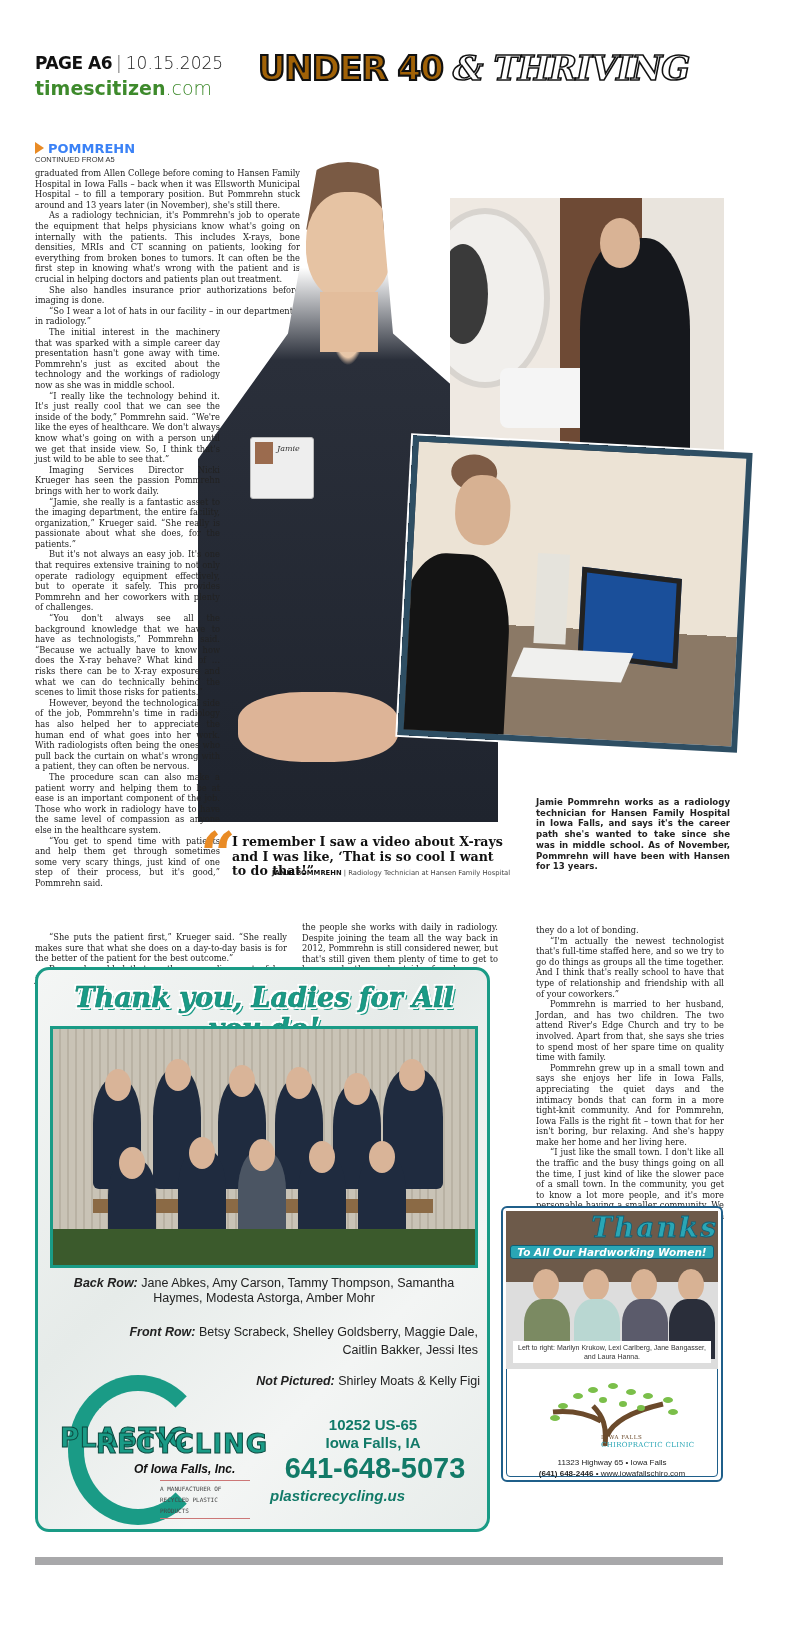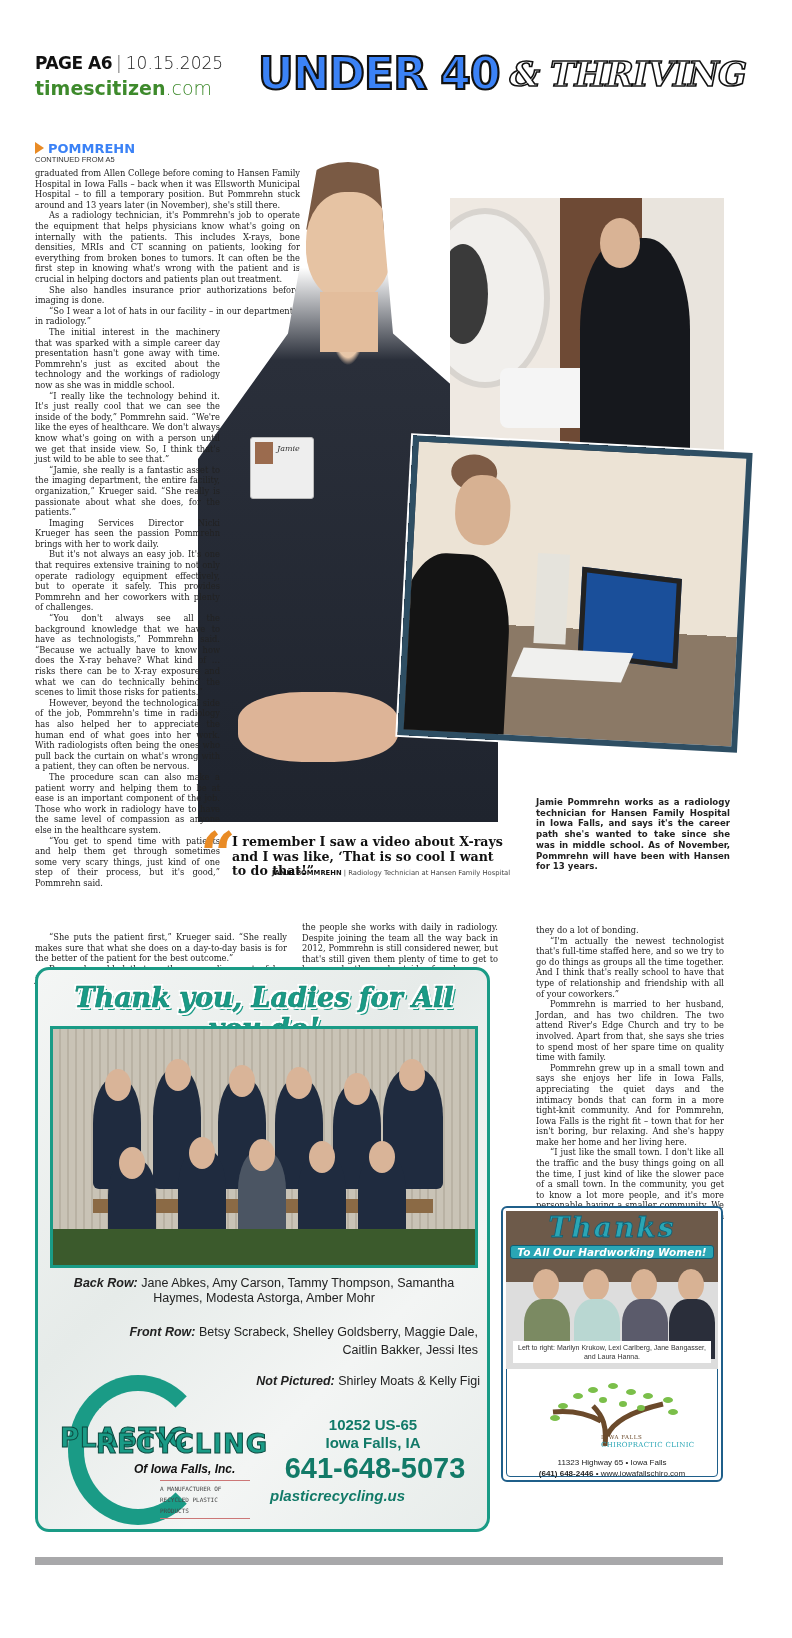--- a/index.html
+++ b/index.html
@@ -10,21 +10,21 @@
 
   
   .hdr-page { left: 35px; top: 53px; font-family: "DejaVu Sans", sans-serif; font-size: 17px; color: #111; white-space: nowrap; }
   .hdr-page b { font-weight: 900; letter-spacing: -0.5px; }
   .hdr-page .sep { color: #555; margin: 0 4px; font-weight: 300; }
   .hdr-page .date { font-weight: 300; color: #222; }
   .hdr-site { left: 35px; top: 77px; font-family: "DejaVu Sans", sans-serif; font-size: 19px; color: #3e8a2c; white-space: nowrap; }
   .hdr-site b { font-weight: 900; }
   .hdr-site span { font-weight: 300; }
   .banner { left: 258px; top: 48px; white-space: nowrap; }
-  .banner .big { font-family: "DejaVu Sans", sans-serif; font-weight: 900; font-size: 44px; color: #3b82f6;
+  .banner .big { font-family: "DejaVu Sans", sans-serif; font-weight: 900; font-size: 34px; color: #a16207;
     -webkit-text-stroke: 2.2px #111; letter-spacing: -1px; vertical-align: middle; }
   .banner .script { font-family: "DejaVu Serif", serif; font-style: italic; font-weight: 700; font-size: 34px; color: #fff;
     -webkit-text-stroke: 1.6px #111; margin-left: 10px; vertical-align: middle; letter-spacing: -1px; }
 
   
   .kicker { left: 35px; top: 141px; font-family: "DejaVu Sans", sans-serif; font-size: 13px; font-weight: 900; color: #3b82f6; }
   .kicker .tri { display: inline-block; width: 0; height: 0; border-left: 9px solid #e98b25; border-top: 6px solid transparent; border-bottom: 6px solid transparent; margin-right: 4px; vertical-align: -1px; }
   .continued { left: 35px; top: 155px; font-family: Liberation Sans, sans-serif; font-size: 7.5px; color: #333; }
 
   
@@ -90,21 +90,21 @@
   .logo-l3 { position: absolute; left: 96px; top: 492px; font-family: "Liberation Sans", sans-serif; font-style: italic; font-weight: 700; font-size: 12px; color: #111; }
   .logo-tag { position: absolute; left: 122px; top: 510px; width: 90px; font-family: "DejaVu Sans Mono", monospace; font-size: 6px; line-height: 11px; color: #444; border-top: 1px solid #c77; border-bottom: 1px solid #c77; padding: 2px 0; }
   .ad1-addr { position: absolute; left: 250px; top: 446px; width: 170px; text-align: center; font-family: "Liberation Sans", sans-serif; font-weight: 700; font-size: 15px; line-height: 18px; color: #127a68; }
   .ad1-phone { position: absolute; left: 232px; top: 482px; width: 210px; text-align: center; font-family: "Liberation Sans", sans-serif; font-weight: 700; font-size: 29px; color: #127a68; }
   .ad1-url { position: absolute; left: 232px; top: 517px; width: 210px; text-align: left; font-family: "Liberation Sans", sans-serif; font-style: italic; font-weight: 700; font-size: 15px; color: #127a68; }
 
   
   .ad2 { left: 501px; top: 1206px; width: 222px; height: 276px; border: 2px solid #1f5f8a; border-radius: 6px; background: #fff; overflow: hidden; }
   .ad2-inner { position: absolute; left: 3px; top: 3px; right: 3px; bottom: 3px; border: 1px solid #1f5f8a; border-radius: 4px; }
   .ad2-photo { position: absolute; left: 3px; top: 3px; width: 212px; height: 158px; background: linear-gradient(180deg, #6d5a4a 0 45%, #ddd 45%); }
-  .ad2-thanks { position: absolute; left: 0; top: 0; width: 212px; text-align: center; font-family: "DejaVu Serif", serif; font-style: italic; font-weight: 700; font-size: 28px; color: #2aa6b5; -webkit-text-stroke: 0.8px #0f5f76; letter-spacing: 2px; }
+  .ad2-thanks { position: absolute; left: 0; top: 0; width: 212px; text-align: right; font-family: "DejaVu Serif", serif; font-style: italic; font-weight: 700; font-size: 28px; color: #2aa6b5; -webkit-text-stroke: 0.8px #0f5f76; letter-spacing: 2px; }
   .ad2-sub { position: absolute; left: 4px; top: 34px; width: 204px; text-align: center; font-family: "DejaVu Sans", sans-serif; font-weight: 900; font-style: italic; font-size: 10.5px; color: #fff; background: #2aa6b5; border: 1px solid #0f5f76; border-radius: 3px; }
   .ad2-people .p { position: absolute; top: 88px; width: 46px; height: 60px; border-radius: 40% 40% 0 0; }
   .ad2-people .h { position: absolute; top: 58px; width: 26px; height: 32px; border-radius: 50%; background: #d8b294; }
   .ad2-cap { position: absolute; left: 7px; top: 130px; width: 198px; text-align: center; font-family: "Liberation Sans", sans-serif; font-size: 7px; line-height: 9px; color: #333; background: #fff; padding: 2px 0; }
   .tree { position: absolute; left: 40px; top: 168px; width: 140px; height: 70px; }
   .ad2-clinic1 { position: absolute; left: 98px; top: 226px; font-family: "DejaVu Serif", serif; font-size: 5.5px; color: #6b4a2b; letter-spacing: 0.5px; }
   .ad2-clinic2 { position: absolute; left: 98px; top: 233px; font-family: "DejaVu Serif", serif; font-size: 7px; color: #2aa6b5; letter-spacing: 0.3px; }
   .ad2-addr { position: absolute; left: 0; top: 250px; width: 218px; text-align: center; font-family: "Liberation Sans", sans-serif; font-size: 8px; color: #222; }
   .ad2-phone { position: absolute; left: 0; top: 261px; width: 218px; text-align: center; font-family: "Liberation Sans", sans-serif; font-size: 8px; color: #222; }
   .ad2-phone b { font-weight: 700; }
@@ -143,22 +143,22 @@
   <div class="badge">
     <span style="position:absolute;left:26px;top:6px;font-family:'DejaVu Serif',serif;font-size:8px;font-style:italic;color:#333;">Jamie</span>
     <span style="position:absolute;left:4px;top:4px;width:18px;height:22px;background:#9b6b4e;"></span>
   </div>
   <div class="hands"></div>
 </div>
 
 <div class="abs col" style="left:35px; top:327px; width:185px;">
   <p>The initial interest in the machinery that was sparked with a simple career day presentation hasn't gone away with time. Pommrehn's just as excited about the technology and the workings of radiology now as she was in middle school.</p>
   <p>“I really like the technology behind it. It's just really cool that we can see the inside of the body,” Pommrehn said. “We're like the eyes of healthcare. We don't always know what's going on with a person until we get that inside view. So, I think that's just wild to be able to see that.”</p>
+  <p>Imaging Services Director Nicki Krueger has seen the passion Pommrehn brings with her to work daily.</p>
   <p>“Jamie, she really is a fantastic asset to the imaging department, the entire facility, organization,” Krueger said. “She really is passionate about what she does, for the patients.”</p>
-  <p>Imaging Services Director Nicki Krueger has seen the passion Pommrehn brings with her to work daily.</p>
   <p>But it's not always an easy job. It's one that requires extensive training to not only operate radiology equipment effectively, but to operate it safely. This provides Pommrehn and her coworkers with plenty of challenges.</p>
   <p>“You don't always see all the background knowledge that we have to have as technologists,” Pommrehn said. “Because we actually have to know how does the X-ray behave? What kind of … risks there can be to X-ray exposure and what we can do technically behind the scenes to limit those risks for patients.”</p>
   <p>However, beyond the technological side of the job, Pommrehn's time in radiology has also helped her to appreciate the human end of what goes into her work. With radiologists often being the ones who pull back the curtain on what's wrong with a patient, they can often be nervous.</p>
   <p>The procedure scan can also make a patient worry and helping them to be at ease is an important component of the job. Those who work in radiology have to have the same level of compassion as anyone else in the healthcare system.</p>
   <p>“You get to spend time with patients and help them get through sometimes some very scary things, just kind of one step of their process, but it's good,” Pommrehn said.</p>
 </div>
 
 <div class="abs photo-top">
   <div class="scanner"></div>
   <div class="sheet"></div>

